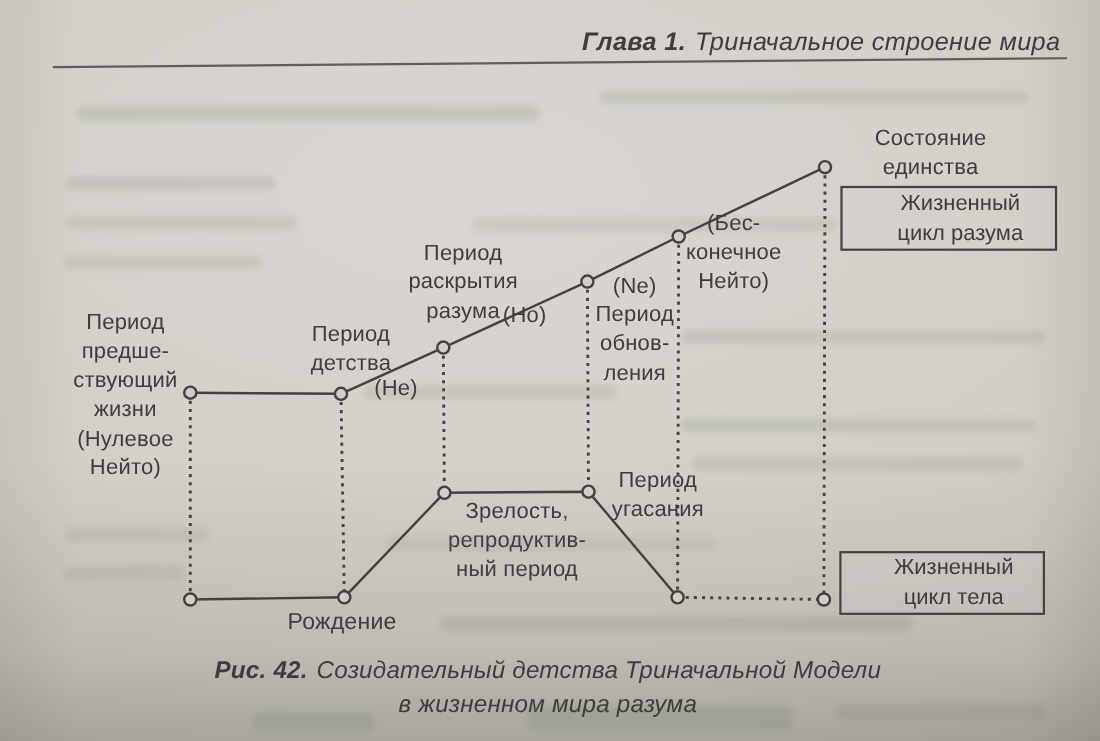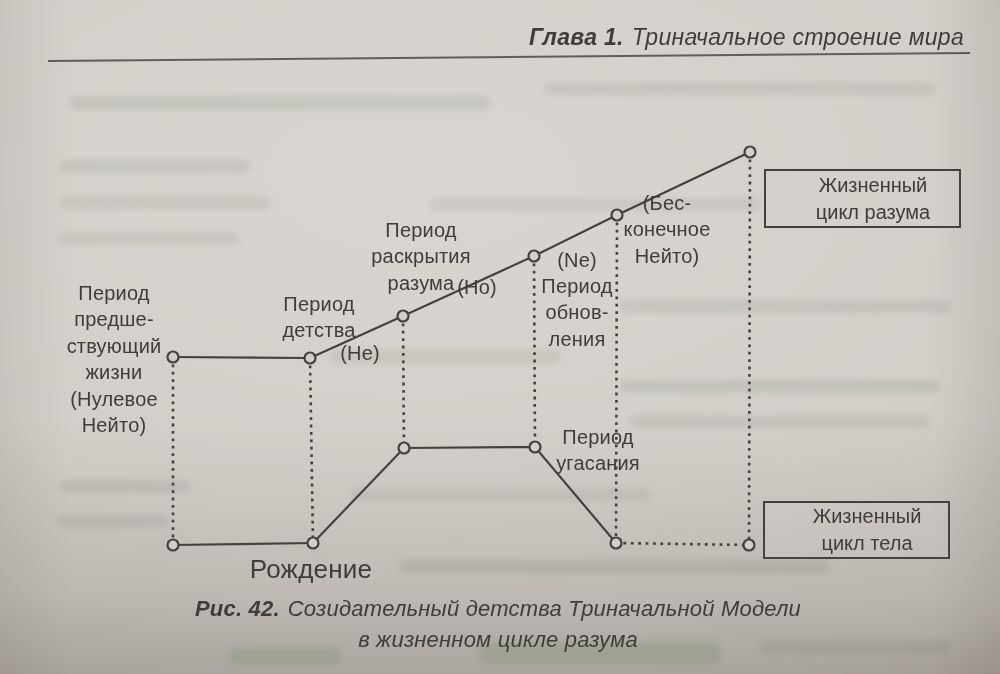--- a/index.html
+++ b/index.html
@@ -122,27 +122,32 @@
 раскрытия
 разума</div>
   <div class="lbl" style="left:477px;top:274px;">(Но)</div>
   <div class="lbl" style="left:577px;top:247px;">(Ne)</div>
   <div class="lbl" style="left:577px;top:273px;">Период
 обнов-
 ления</div>
   <div class="lbl" style="left:667px;top:190px;">(Бес-
 конечное
 Нейто)</div>
+  <div class="lbl" style="left:846px;top:113px;">Состояние
+единства</div>
+  <div class="lbl" style="left:470px;top:452px;">Зрелость,
+репродуктив-
+ный период</div>
   <div class="lbl" style="left:598px;top:424px;">Период
 угасания</div>
-  <div class="lbl" style="left:311px;top:552px;font-size:26px;text-align:center;">Рождение</div>
+  <div class="lbl" style="left:311px;top:552px;font-size:21px;text-align:center;">Рождение</div>
 
   <div class="boxed" style="left:764px;top:169px;width:172px;height:55px;">Жизненный
 цикл разума</div>
   <div class="boxed" style="left:763px;top:501px;width:162px;height:54px;">Жизненный
 цикл тела</div>
 
   <div class="cap" style="top:596px;">
     <span class="figlab">Рис. 42.</span><span>Созидательный детства Триначальной Модели</span>
   </div>
-  <div class="cap" style="top:627px;">в жизненном цикле разума</div>
+  <div class="cap" style="top:627px;">в жизненном мира разума</div>
 
 </div>
 
 </body></html>

